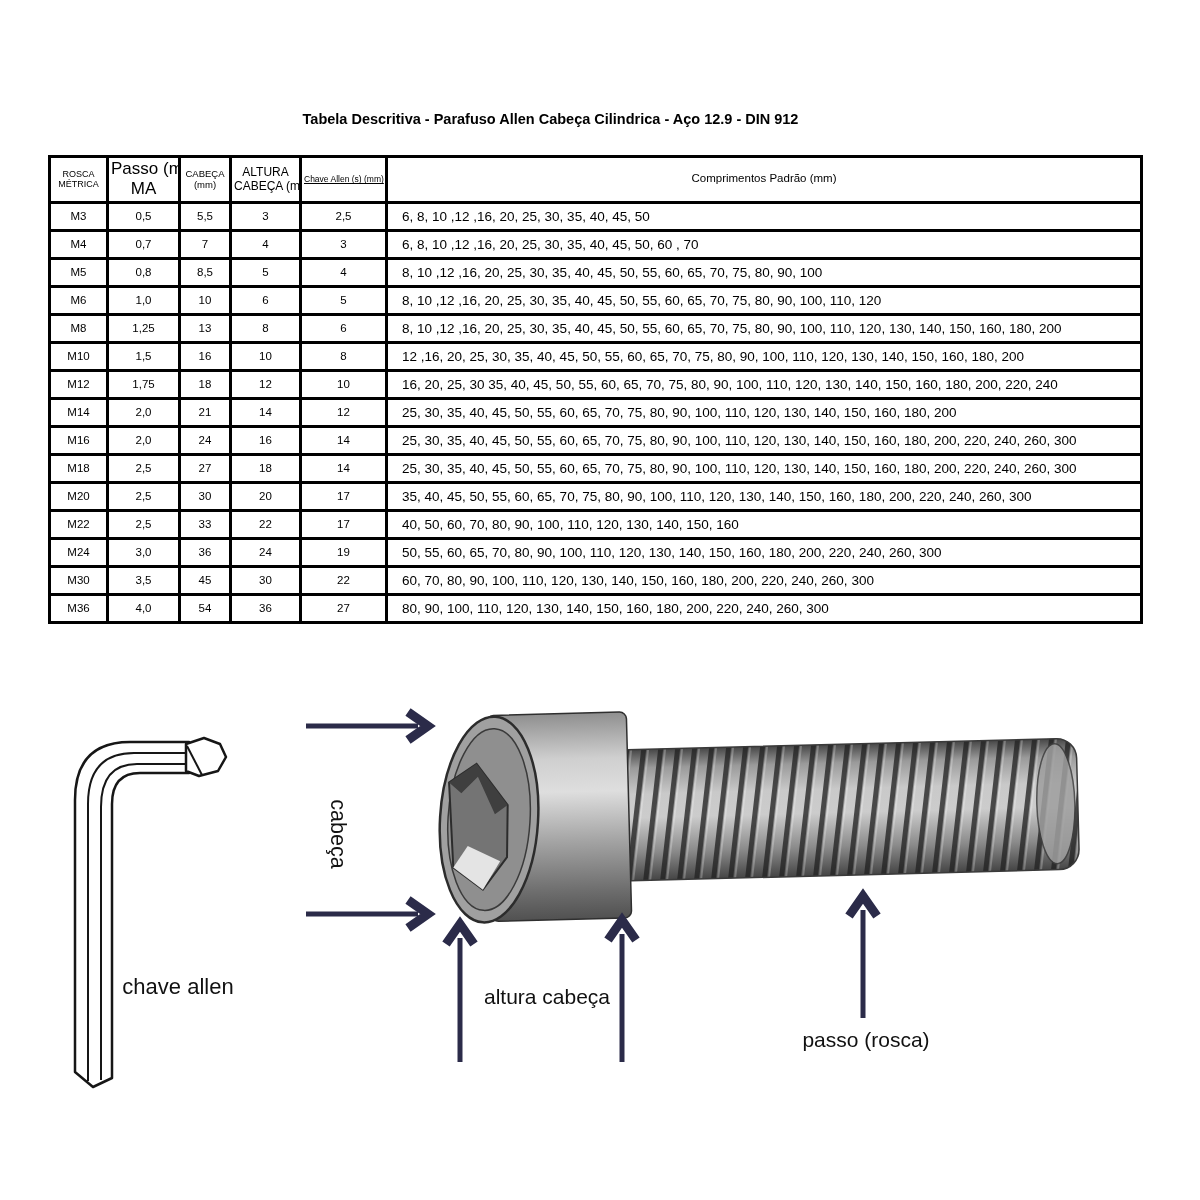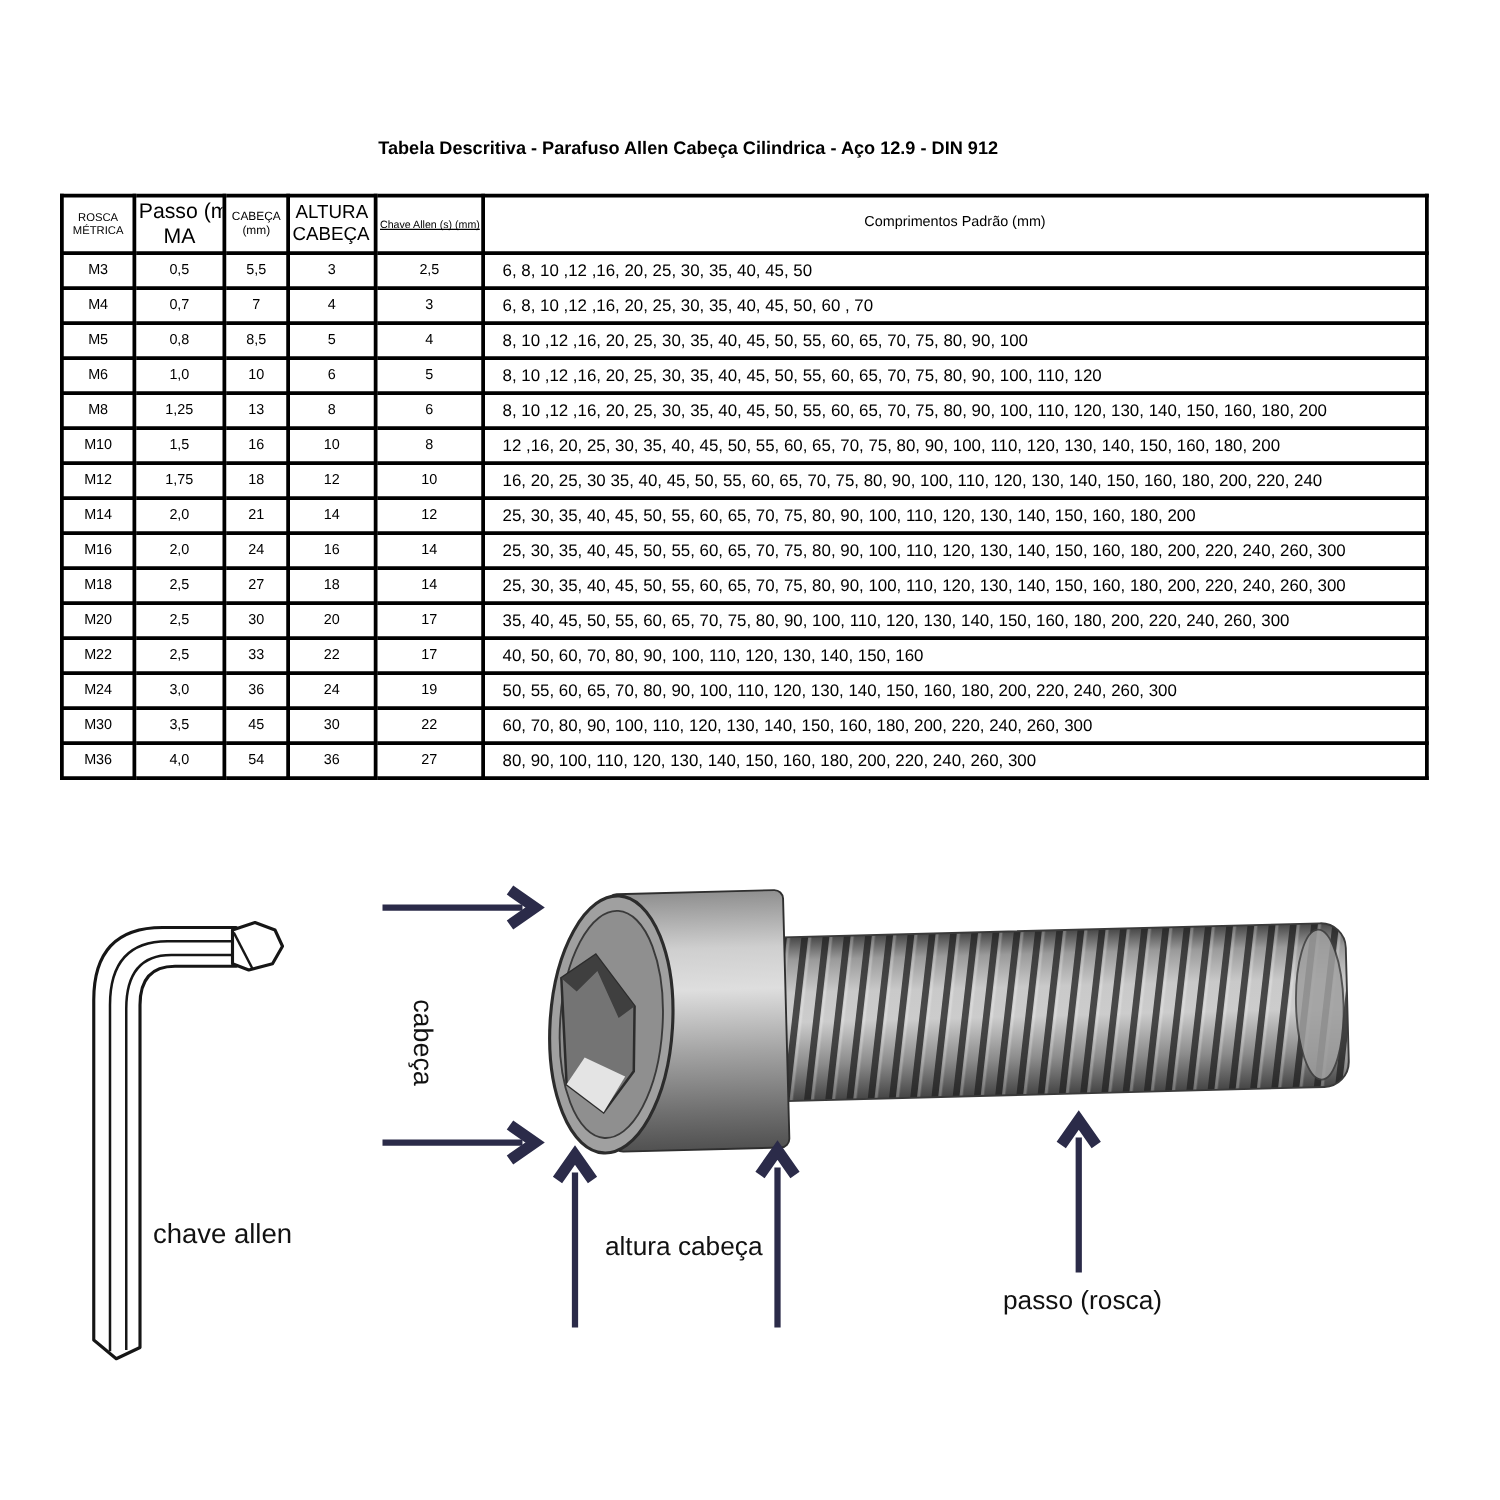--- a/index.html
+++ b/index.html
@@ -16,21 +16,21 @@
     border-collapse:collapse;table-layout:fixed;
   }
   table.spec th,table.spec td{border:3px solid #000;overflow:hidden;white-space:nowrap;}
   table.spec th{height:36px;padding:1px 2px;text-align:center;vertical-align:middle;font-weight:normal;}
   table.spec td{height:25px;padding:0 2px;text-align:center;font-size:11.5px;}
   table.spec td.len{text-align:left;padding-left:14px;font-size:13.5px;}
   .hl{line-height:1.2;}
   th.h-rosca{font-size:9px;}
   th.h-passo{font-size:17px;font-weight:bold;}
   th.h-cabeca{font-size:9.5px;}
-  th.h-altura{font-size:15px;}
+  th.h-altura{font-size:12px;}
   th.h-chave{font-size:8.5px;font-weight:bold;text-decoration:underline;}
   th.h-comp{font-size:11.5px;font-weight:bold;}
   svg.diagram{position:absolute;left:0;top:640px;}
   .diag-label{font-family:"Liberation Sans", sans-serif;fill:#111;}
 </style>
 </head>
 <body>
 
 <h1 class="title">Tabela Descritiva - Parafuso Allen Cabeça Cilindrica - Aço 12.9 - DIN 912</h1>
 

